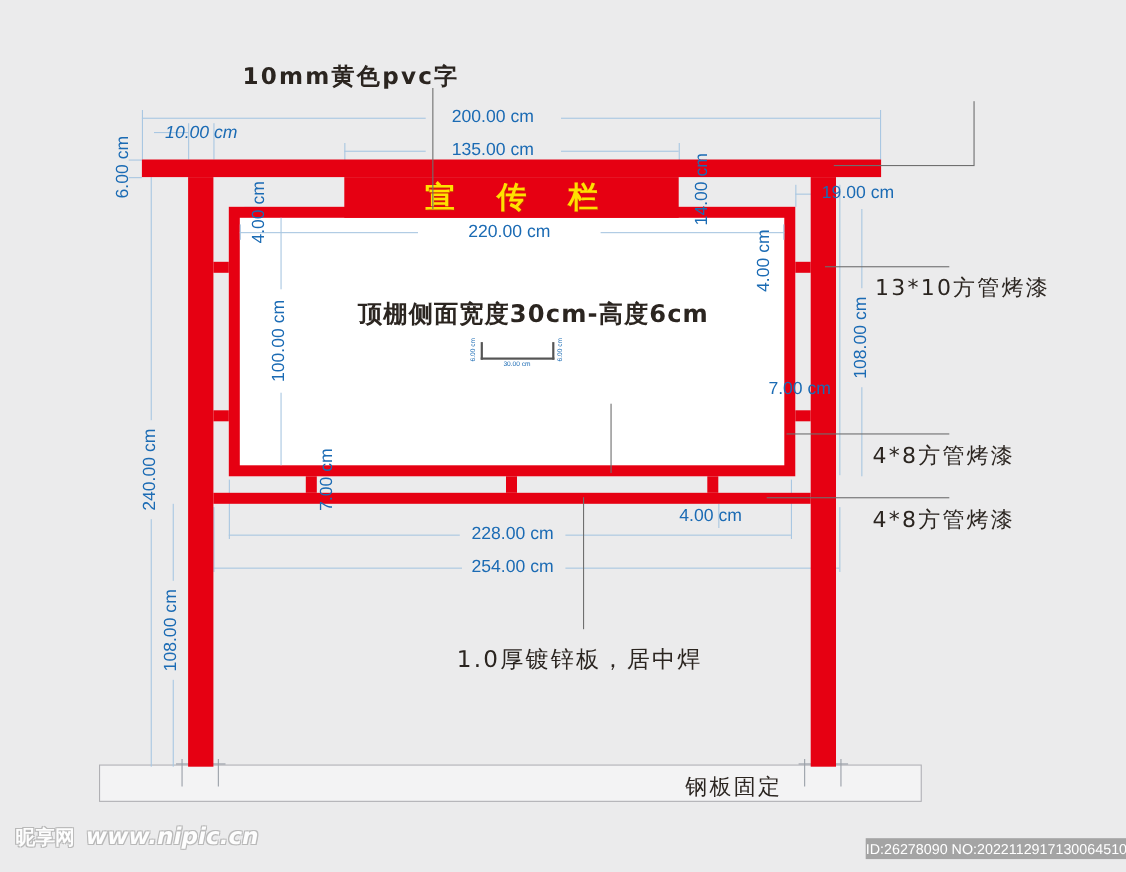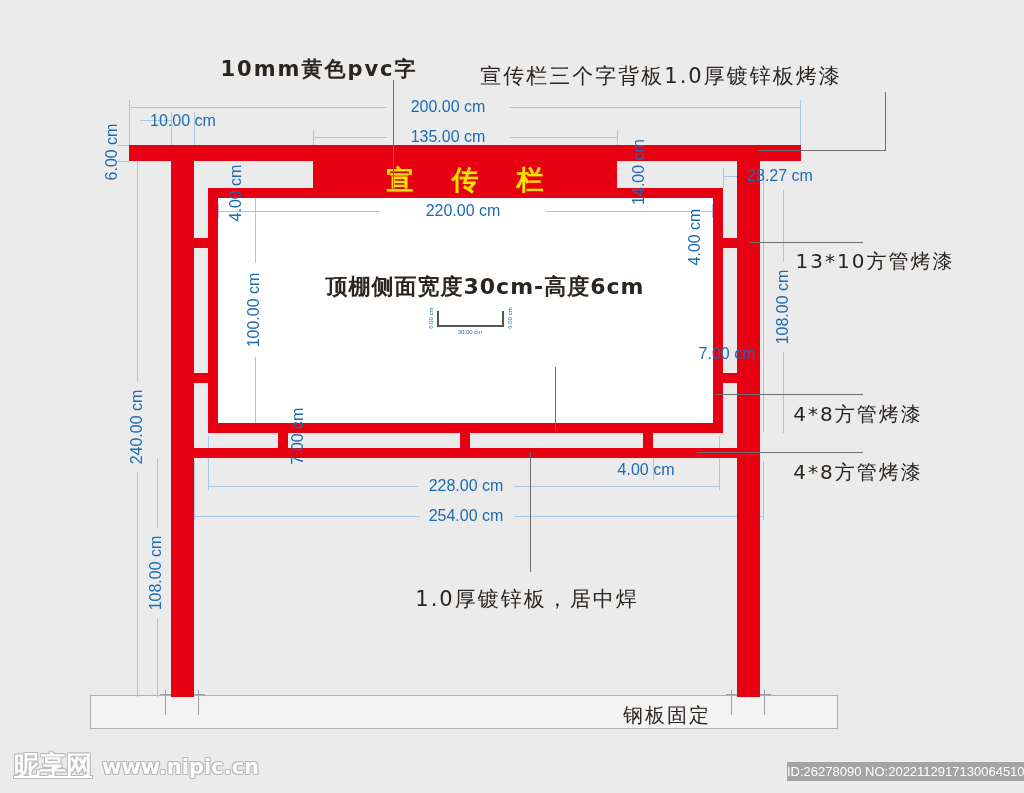--- a/index.html
+++ b/index.html
@@ -51,22 +51,22 @@
     position:absolute;color:#1b6bb4;font-size:6px;line-height:1;white-space:nowrap;
     transform:translate(-50%,-50%);
   }
   .mini-dim.v{transform:translate(-50%,-50%) rotate(-90deg);}
   .watermark{
     position:absolute;left:14px;top:748px;display:flex;align-items:baseline;gap:10px;
     color:#fdfdfd;
     text-shadow:-1px -1px 0 #b9b9b9,1px -1px 0 #b9b9b9,-1px 1px 0 #b9b9b9,1px 1px 0 #b9b9b9;
     font-family:"DejaVu Sans","Liberation Sans",sans-serif;font-weight:bold;
   }
-  .wm-name{font-size:26px;text-decoration:underline;}
-  .wm-url{font-size:21px;}
+  .wm-name{font-size:18px;}
+  .wm-url{font-size:21px;font-style:italic;}
   .idbadge{
     position:absolute;left:787px;top:762px;width:237px;height:19px;
     background:#a4a4a4;color:#ffffff;font-size:13px;line-height:19px;
     text-align:center;white-space:nowrap;
   }
 </style>
 </head>
 <body>
 
 <div id="stage">
@@ -147,39 +147,38 @@
   <div class="gl" style="left:758px;top:150px;width:128px;height:1px;"></div>
   <div class="gl" style="left:885px;top:92px;width:1px;height:58px;"></div>
   <div class="gl" style="left:750px;top:242px;width:113px;height:1px;"></div>
   <div class="gl" style="left:715px;top:394px;width:148px;height:1px;"></div>
   <div class="gl" style="left:697px;top:452px;width:166px;height:1px;"></div>
   <div class="gl" style="left:530px;top:452px;width:1px;height:120px;"></div>
   <div class="gl" style="left:555px;top:367px;width:1px;height:63px;"></div>
 
   <div class="dim" style="left:448px;top:107px;">200.00 cm</div>
   <div class="dim" style="left:448px;top:137px;">135.00 cm</div>
-  <div class="dim" style="left:183px;top:121px;">10.00 cm</div>
+  <div class="dim" style="left:183px;top:121px;font-style:italic;">10.00 cm</div>
   <div class="dim v" style="left:112px;top:152px;">6.00 cm</div>
   <div class="dim" style="left:463px;top:211px;">220.00 cm</div>
   <div class="dim v" style="left:236px;top:193px;">4.00 cm</div>
   <div class="dim v" style="left:639px;top:172px;">14.00 cm</div>
   <div class="dim v" style="left:695px;top:237px;">4.00 cm</div>
-  <div class="dim" style="left:780px;top:176px;">28.27 cm</div>
+  <div class="dim" style="left:780px;top:176px;">19.00 cm</div>
   <div class="dim v" style="left:783px;top:307px;">108.00 cm</div>
   <div class="dim" style="left:727px;top:354px;">7.00 cm</div>
   <div class="dim v" style="left:254px;top:310px;">100.00 cm</div>
   <div class="dim v" style="left:137px;top:427px;">240.00 cm</div>
   <div class="dim v" style="left:156px;top:573px;">108.00 cm</div>
   <div class="dim v" style="left:298px;top:436px;">7.00 cm</div>
   <div class="dim" style="left:646px;top:470px;">4.00 cm</div>
   <div class="dim" style="left:466px;top:486px;">228.00 cm</div>
   <div class="dim" style="left:466px;top:516px;">254.00 cm</div>
 
   <div class="ann" style="left:319px;top:70px;font-weight:bold;">10mm黄色pvc字</div>
-  <div class="ann" style="left:661px;top:77px;">宣传栏三个字背板1.0厚镀锌板烤漆</div>
   <div class="ann" style="left:875px;top:261px;font-size:20px;">13*10方管烤漆</div>
   <div class="ann" style="left:858px;top:414px;font-size:20px;">4*8方管烤漆</div>
   <div class="ann" style="left:858px;top:472px;font-size:20px;">4*8方管烤漆</div>
   <div class="ann" style="left:485px;top:287px;font-size:22px;font-weight:bold;letter-spacing:1px;">顶棚侧面宽度30cm-高度6cm</div>
   <div class="ann" style="left:527px;top:600px;">1.0厚镀锌板，居中焊</div>
   <div class="ann" style="left:667px;top:715px;font-size:20px;">钢板固定</div>
 
   <div class="watermark">
     <span class="wm-name">昵享网</span>
     <span class="wm-url">www.nipic.cn</span>

